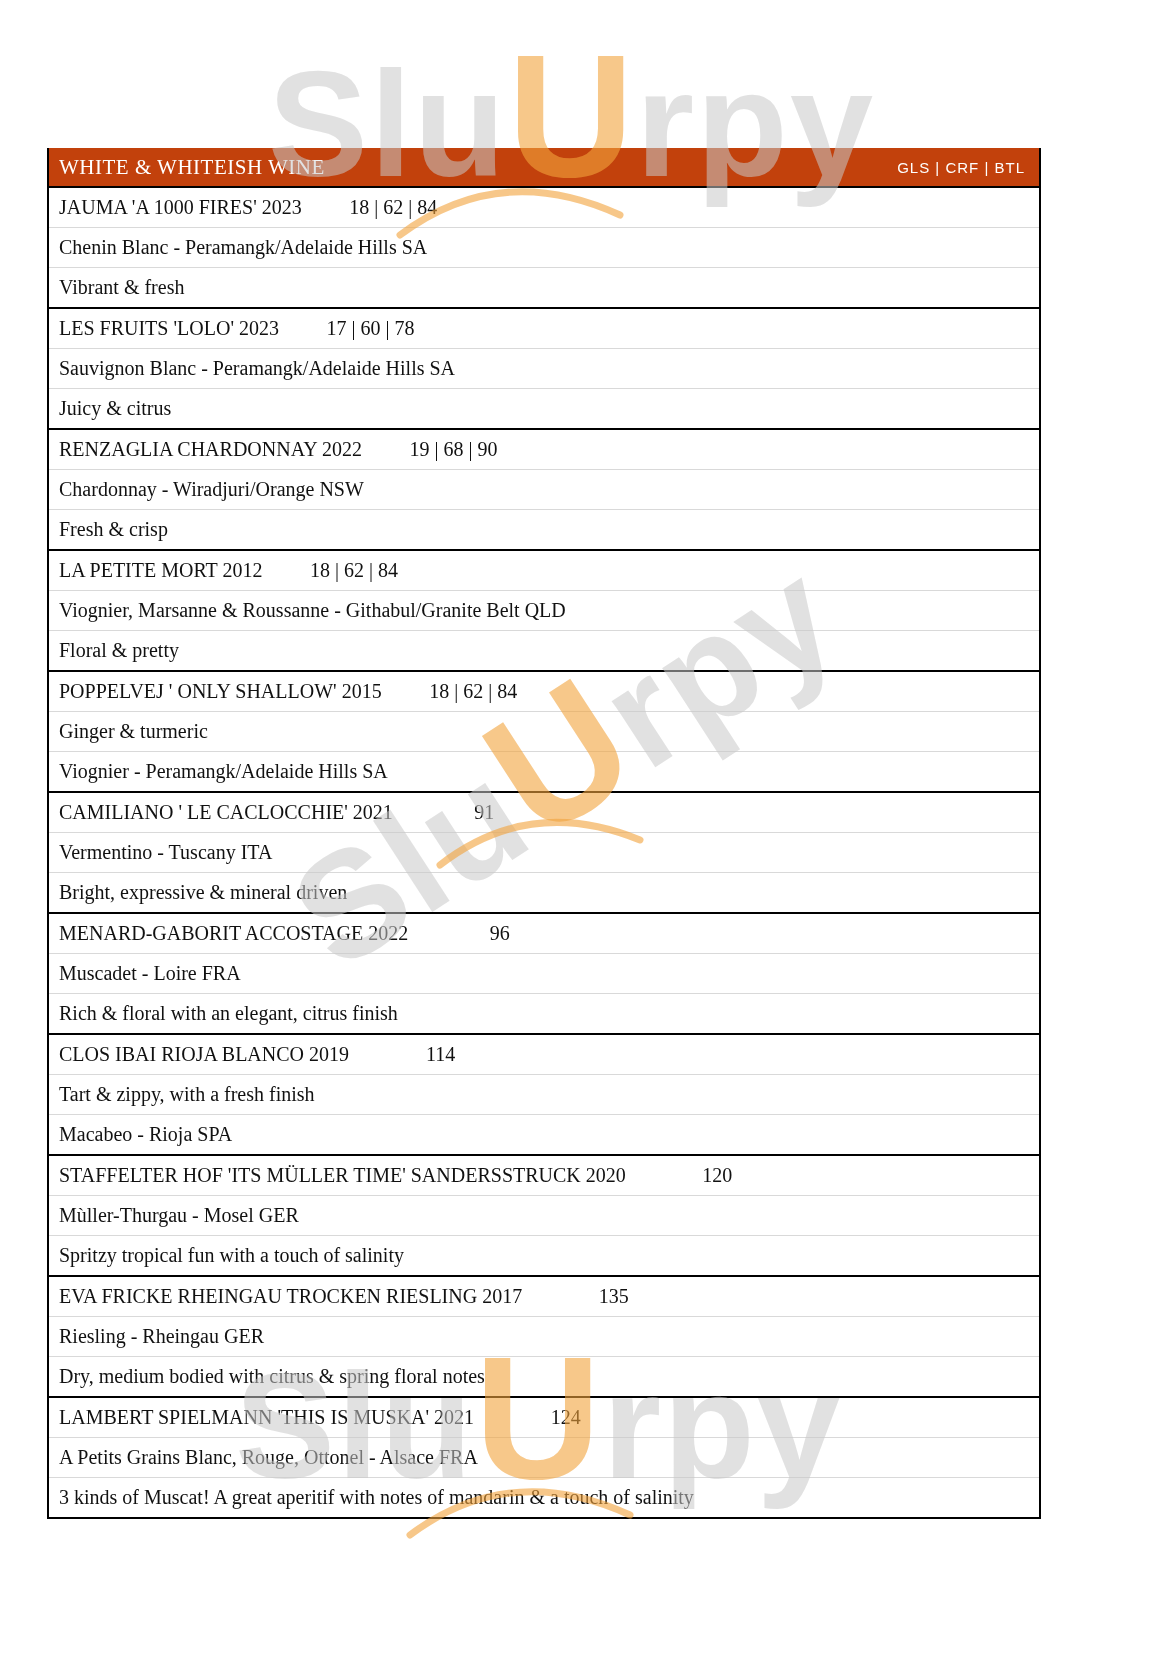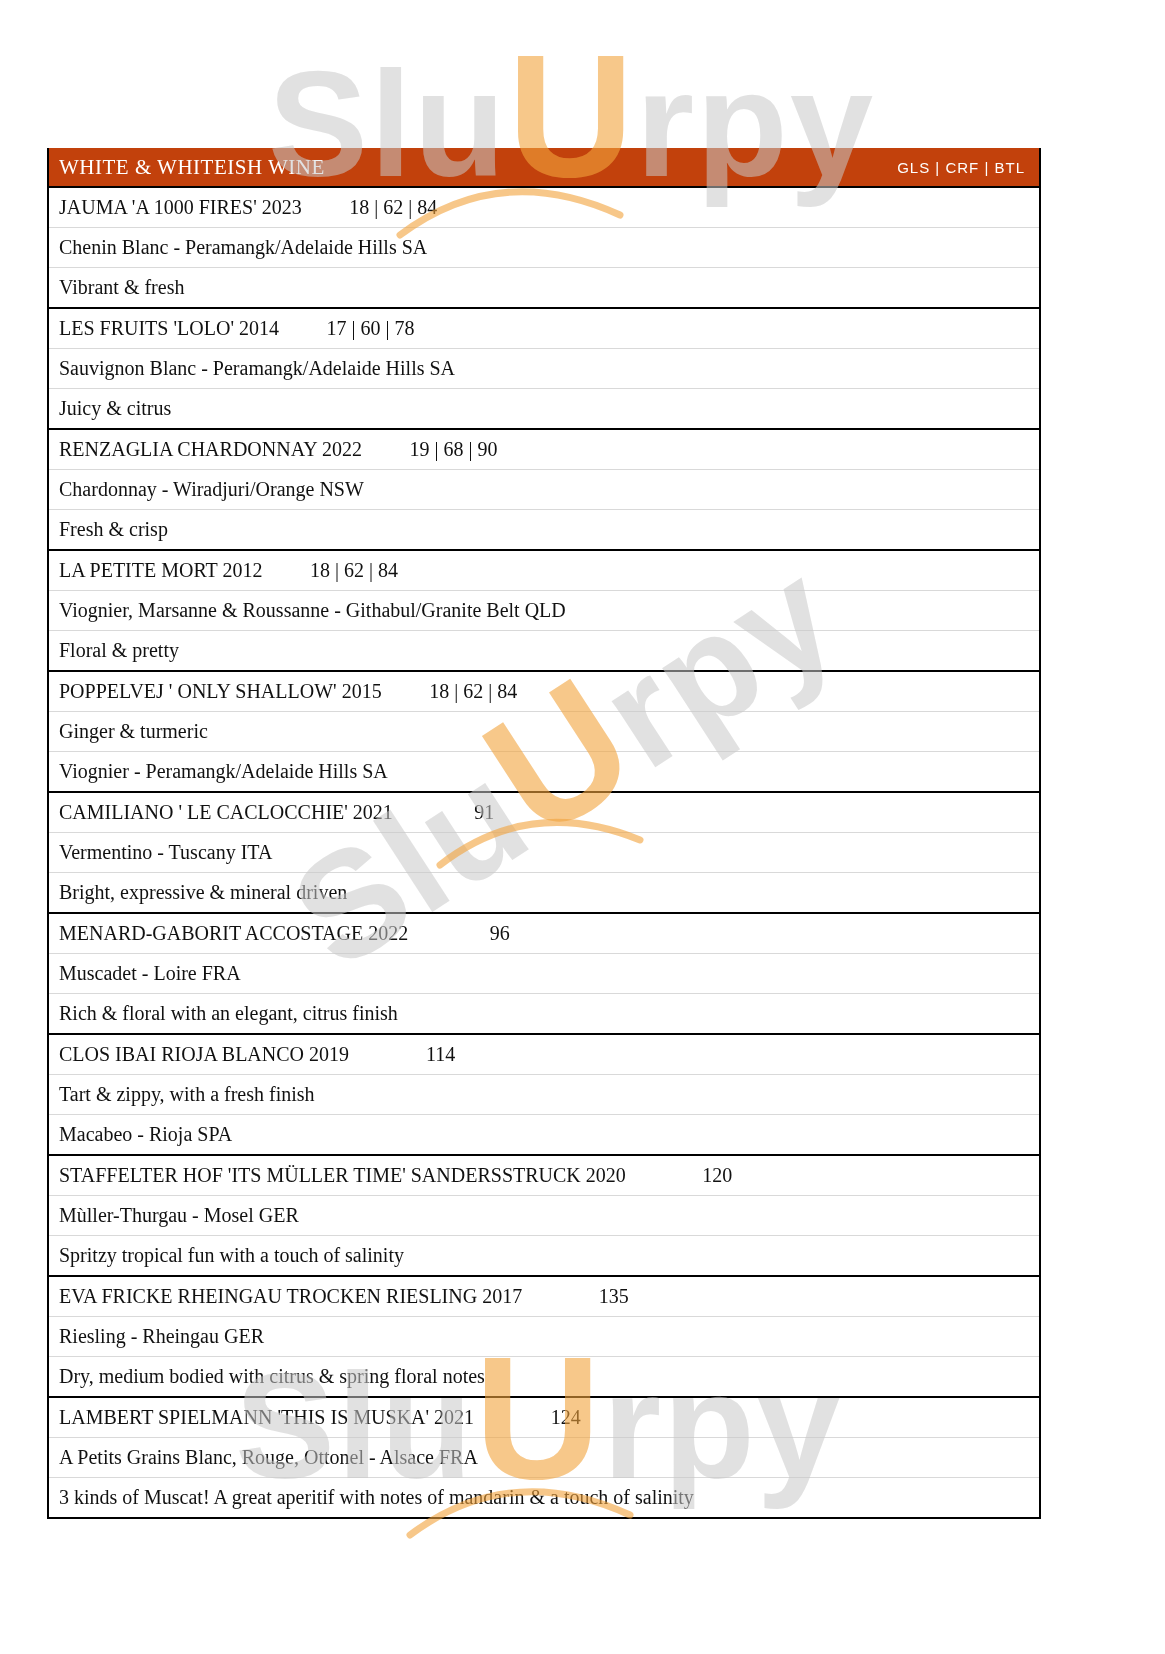--- a/index.html
+++ b/index.html
@@ -86,21 +86,21 @@
     <div class="line name-line">
       <span>JAUMA 'A 1000 FIRES' 2023</span>
       <span class="price">18 | 62 | 84</span>
     </div>
     <div class="line">Chenin Blanc - Peramangk/Adelaide Hills SA</div>
     <div class="line">Vibrant &amp; fresh</div>
   </div>
 
   <div class="block">
     <div class="line name-line">
-      <span>LES FRUITS 'LOLO' 2014</span>
+      <span>LES FRUITS 'LOLO' 2023</span>
       <span class="price">17 | 60 | 78</span>
     </div>
     <div class="line">Sauvignon Blanc - Peramangk/Adelaide Hills SA</div>
     <div class="line">Juicy &amp; citrus</div>
   </div>
 
   <div class="block">
     <div class="line name-line">
       <span>RENZAGLIA CHARDONNAY 2022</span>
       <span class="price">19 | 68 | 90</span>

